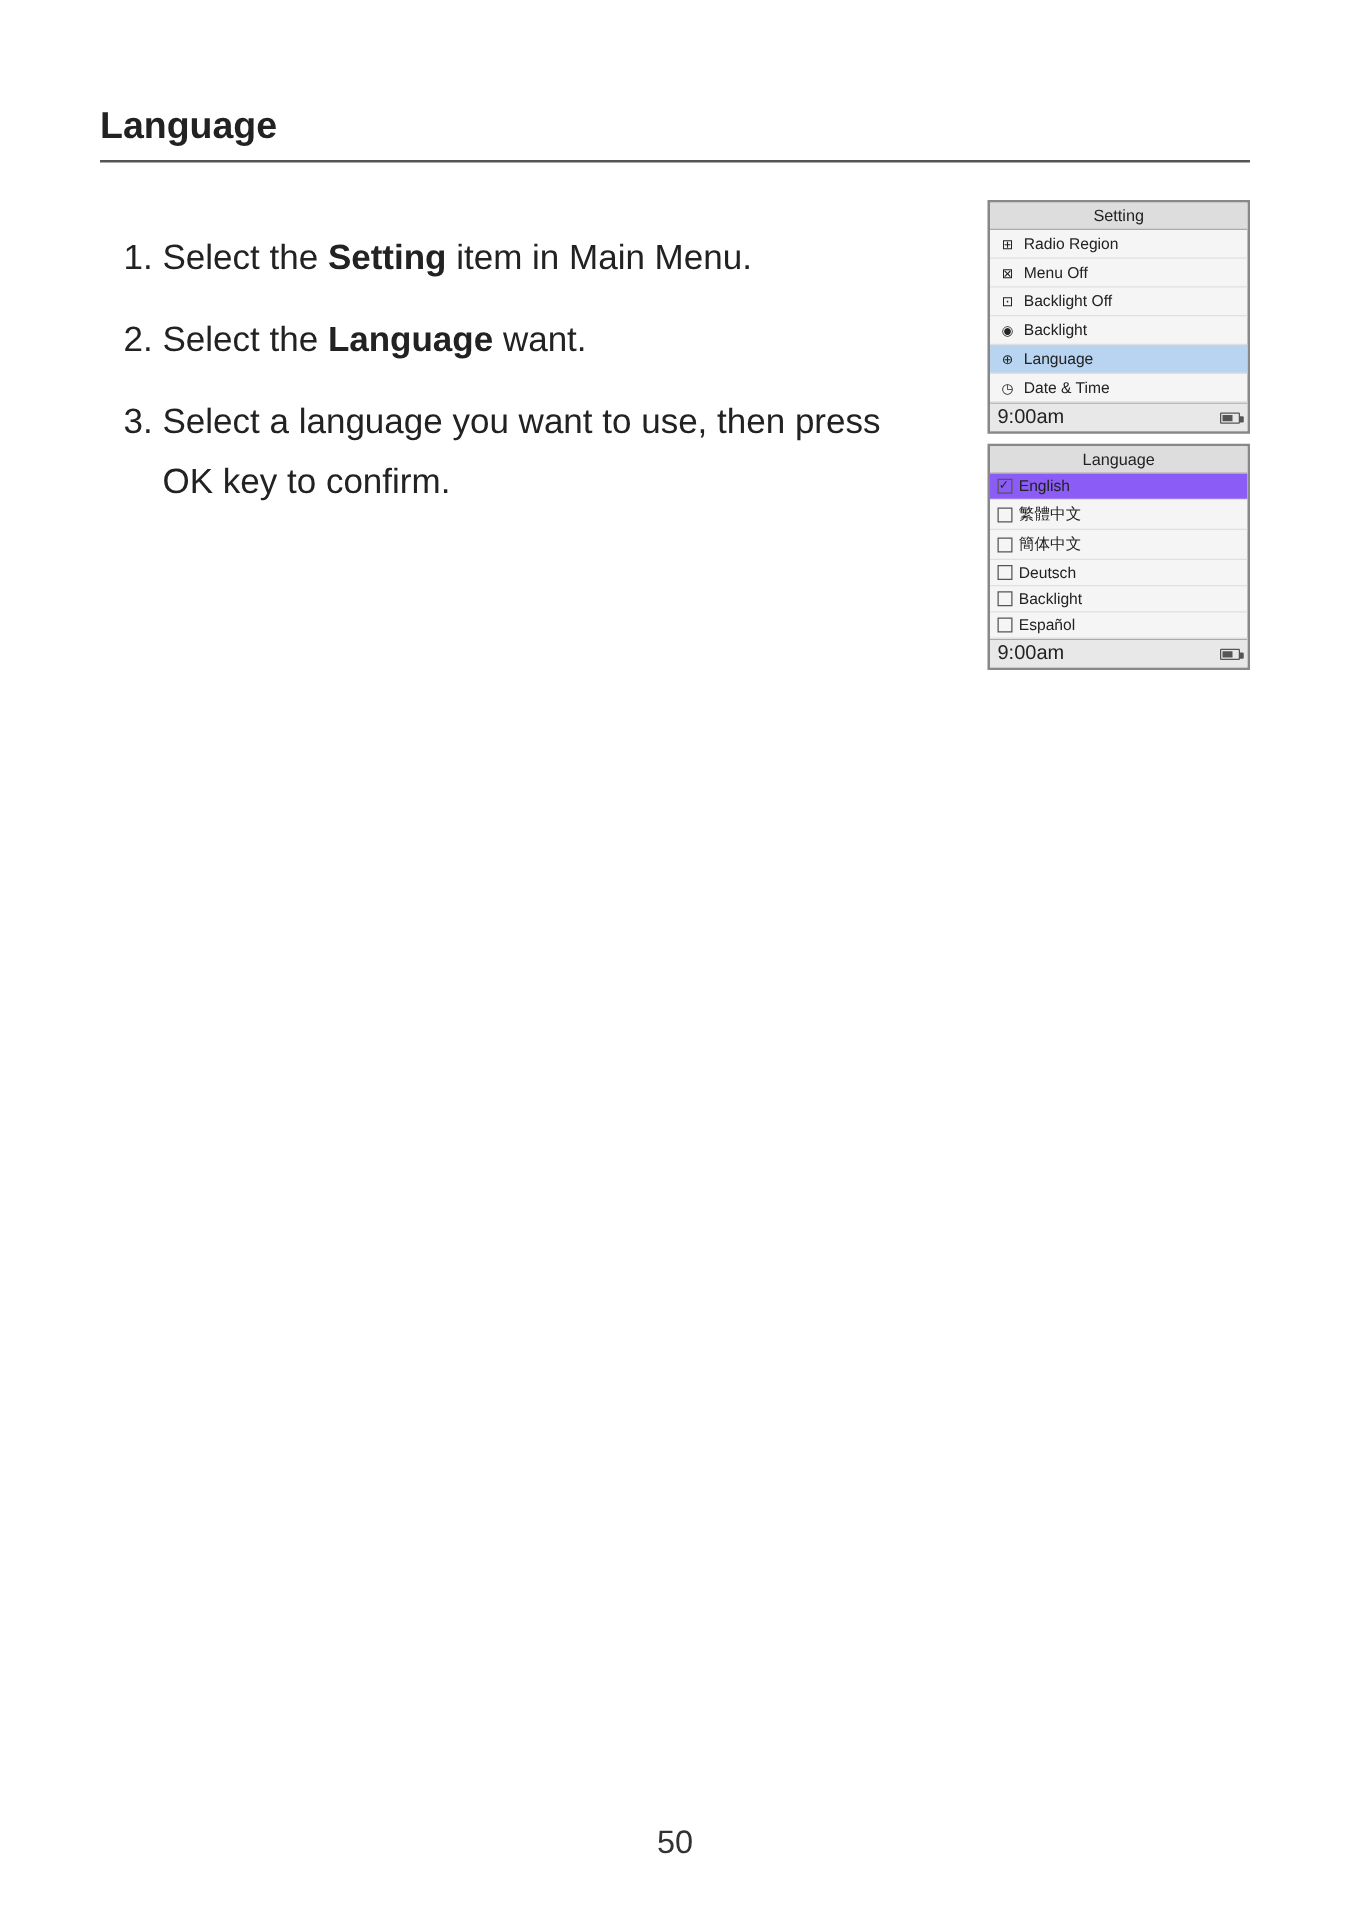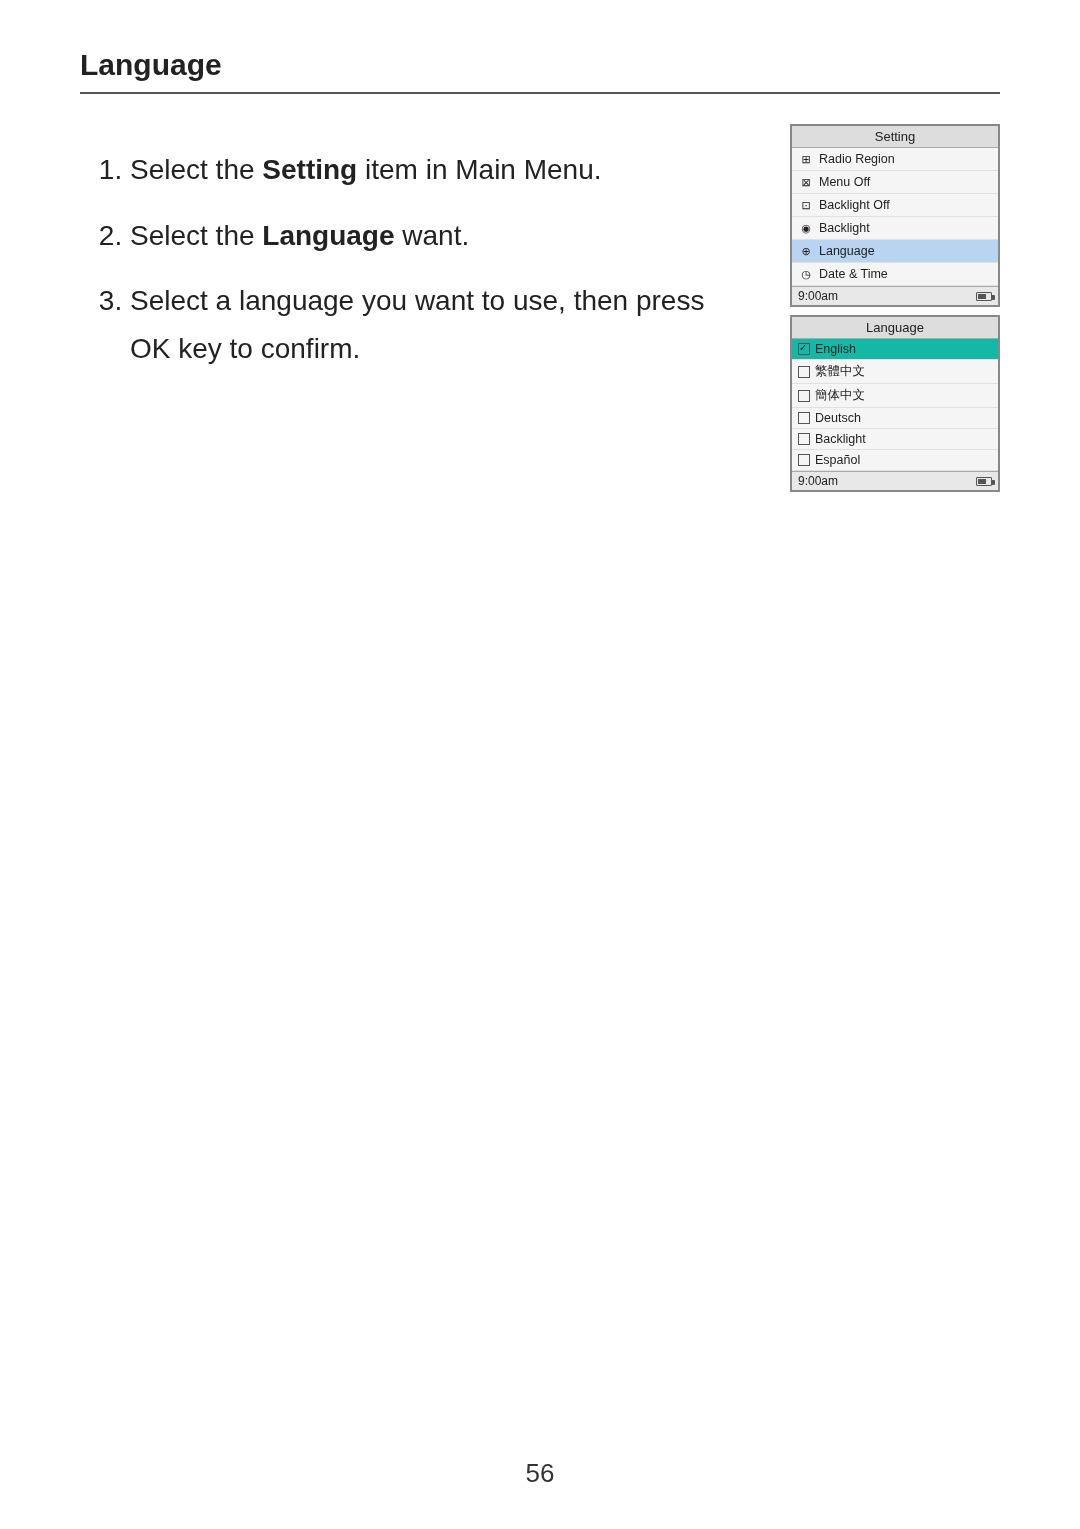--- a/index.html
+++ b/index.html
@@ -14,21 +14,21 @@
       background: #ffffff;
       font-family: Arial, sans-serif;
       font-size: 28px;
       color: #222;
       position: relative;
     }
 
     .page-container {
       width: 100%;
       height: 100%;
-      padding: 48px 80px;
+      padding: 84px 80px;
       position: relative;
     }
 
     .section-heading {
       font-size: 30px;
       font-weight: bold;
       margin-bottom: 20px;
       padding-bottom: 10px;
       border-bottom: 2px solid #555;
       display: inline-block;
@@ -119,21 +119,21 @@
       font-size: 12.5px;
       text-align: right;
     }
 
     .screen-status-bar {
       background: #e8e8e8;
       display: flex;
       align-items: center;
       justify-content: space-between;
       padding: 2px 6px;
-      font-size: 12px;
+      font-size: 16px;
       border-top: 1px solid #aaa;
       color: #222;
     }
 
     .battery-icon {
       display: inline-block;
       width: 16px;
       height: 9px;
       border: 1.5px solid #555;
       position: relative;
@@ -170,21 +170,21 @@
       display: flex;
       align-items: center;
       padding: 3px 6px;
       font-size: 12.5px;
       color: #222;
       gap: 5px;
       border-bottom: 1px solid #e0e0e0;
     }
 
     .lang-item.selected-lang {
-      background: #14b8a6;
+      background: #8b5cf6;
     }
 
     .lang-checkbox {
       display: inline-block;
       width: 12px;
       height: 12px;
       border: 1.5px solid #555;
       flex-shrink: 0;
       position: relative;
     }
@@ -301,15 +301,15 @@
         </div>
         <div class="screen-status-bar">
           <span>9:00am</span>
           <span class="battery-icon"></span>
         </div>
       </div>
 
     </div>
   </div>
 
-  <div class="page-number">56</div>
+  <div class="page-number">50</div>
 
 </div>
 
 </body></html>

